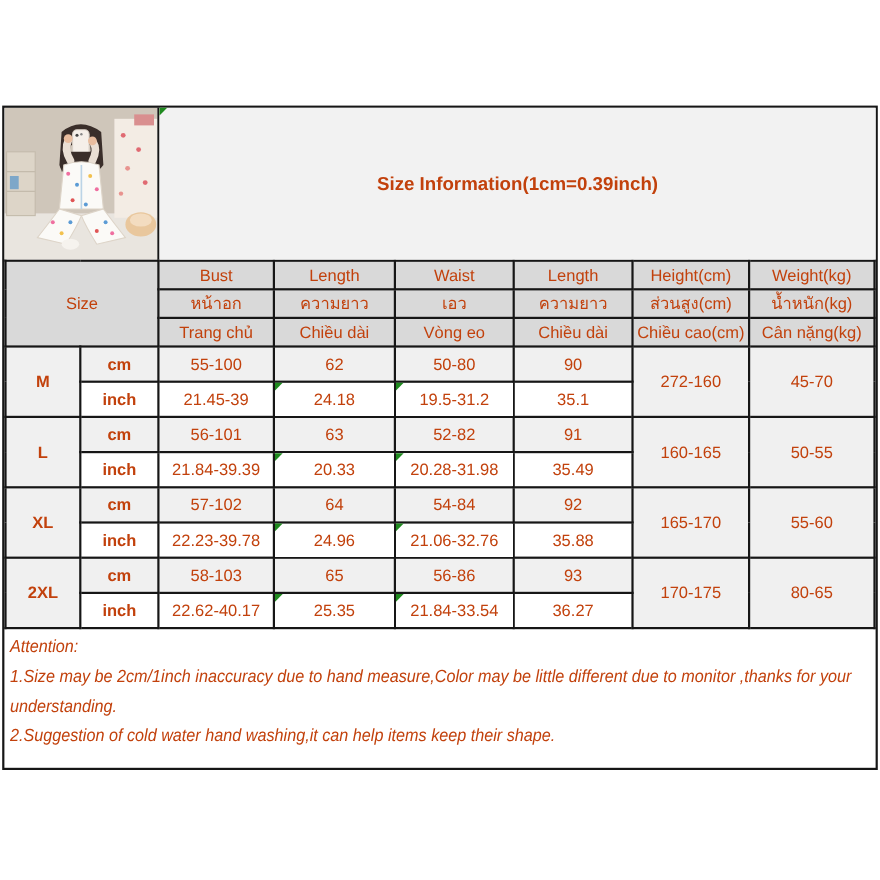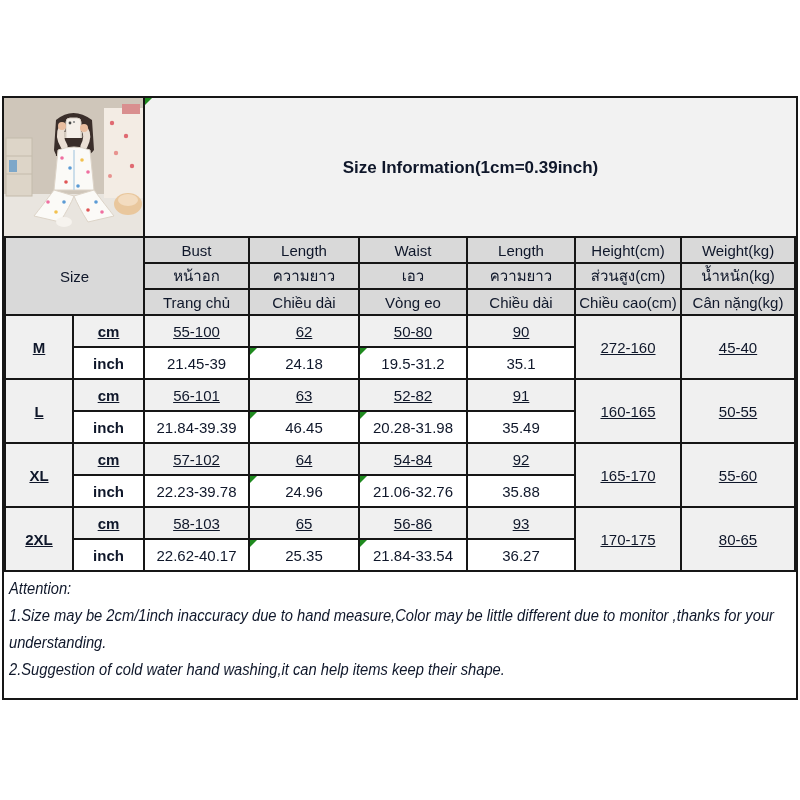--- a/index.html
+++ b/index.html
@@ -1,17 +1,17 @@
 <!DOCTYPE html>
 <html><head>
 <meta charset="utf-8">
 <style>
   html,body{margin:0;padding:0;background:#fff;}
   .canvas{position:relative;width:800px;height:800px;background:#ffffff;overflow:hidden;
-          font-family:"Liberation Sans","DejaVu Sans",sans-serif;color:#0f172a;}
+          font-family:"Liberation Sans","DejaVu Sans",sans-serif;color:#c2410c;}
   .sheet{position:absolute;left:2px;top:96px;width:792px;height:600px;
          border:2px solid #161616;display:flex;flex-direction:column;background:#fff;}
 
   
   .top-band{display:flex;height:138px;flex:0 0 138px;}
   .photo-cell{width:139px;flex:0 0 139px;border-right:2px solid #161616;position:relative;overflow:hidden;}
   .photo-cell svg{display:block;width:100%;height:100%;}
   .title-cell{flex:1;background:#f2f2f2;display:flex;flex-direction:column;
               align-items:center;justify-content:center;position:relative;}
   .title-line{font-weight:bold;font-size:17px;line-height:29px;text-align:center;white-space:nowrap;}
@@ -23,21 +23,21 @@
 
   
   table.size-table{border-collapse:collapse;width:100%;table-layout:fixed;flex:0 0 auto;}
   table.size-table td,table.size-table th{border:2px solid #161616;text-align:center;vertical-align:middle;
       padding:0;font-size:15px;overflow:visible;}
   tr.hdr{height:26px;}
   tr.datarow{height:32px;}
   .hdr th{background:#d9d9d9;font-weight:normal;}
   td.size-label{background:#d9d9d9;font-weight:bold;font-size:17px;}
   td.unit{font-weight:bold;}
-  tr.row-cm td{background:#f0f0f0;text-decoration:underline;}
+  tr.row-cm td{background:#f0f0f0;}
   tr.row-inch td{background:#ffffff;}
   td.merged{background:#f0f0f0 !important;font-size:15px;}
 
   
   .attention{flex:1;padding:3px 6px 0 5px;font-size:16px;line-height:27px;font-style:italic;}
   .attention .cond{transform:scaleX(0.92);transform-origin:0 50%;width:108%;white-space:normal;}
 
   .note-text{display:block;}
 </style>
 </head>
@@ -147,21 +147,21 @@
       </tr>
 
       <tr class="datarow row-cm">
         <td rowspan="2" class="size-label">M</td>
         <td class="unit">cm</td>
         <td>55-100</td>
         <td>62</td>
         <td>50-80</td>
         <td>90</td>
         <td rowspan="2" class="merged">272-160</td>
-        <td rowspan="2" class="merged">45-40</td>
+        <td rowspan="2" class="merged">45-70</td>
       </tr>
       <tr class="datarow row-inch">
         <td class="unit">inch</td>
         <td>21.45-39</td>
         <td class="tri">24.18</td>
         <td class="tri">19.5-31.2</td>
         <td>35.1</td>
       </tr>
 
       <tr class="datarow row-cm">
@@ -170,21 +170,21 @@
         <td>56-101</td>
         <td>63</td>
         <td>52-82</td>
         <td>91</td>
         <td rowspan="2" class="merged">160-165</td>
         <td rowspan="2" class="merged">50-55</td>
       </tr>
       <tr class="datarow row-inch">
         <td class="unit">inch</td>
         <td>21.84-39.39</td>
-        <td class="tri">46.45</td>
+        <td class="tri">20.33</td>
         <td class="tri">20.28-31.98</td>
         <td>35.49</td>
       </tr>
 
       <tr class="datarow row-cm">
         <td rowspan="2" class="size-label">XL</td>
         <td class="unit">cm</td>
         <td>57-102</td>
         <td>64</td>
         <td>54-84</td>

